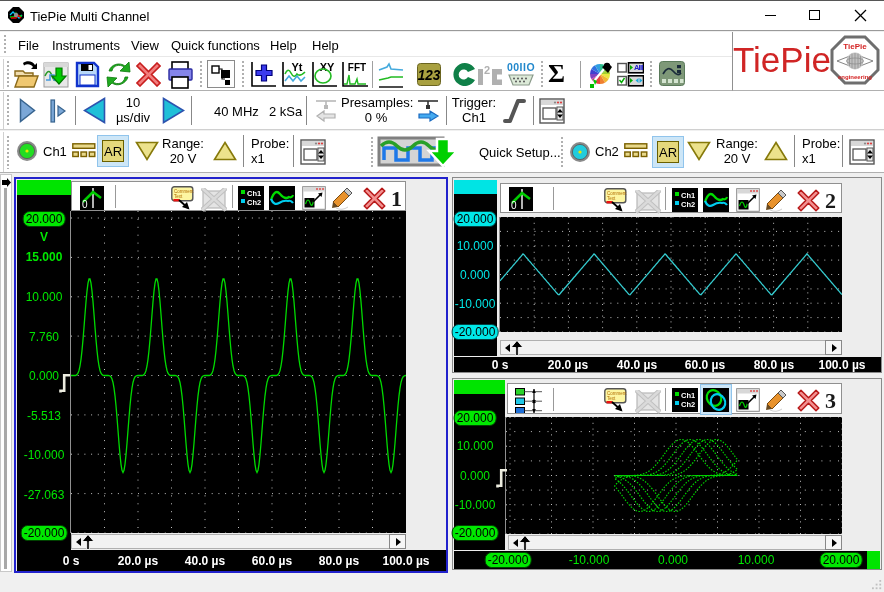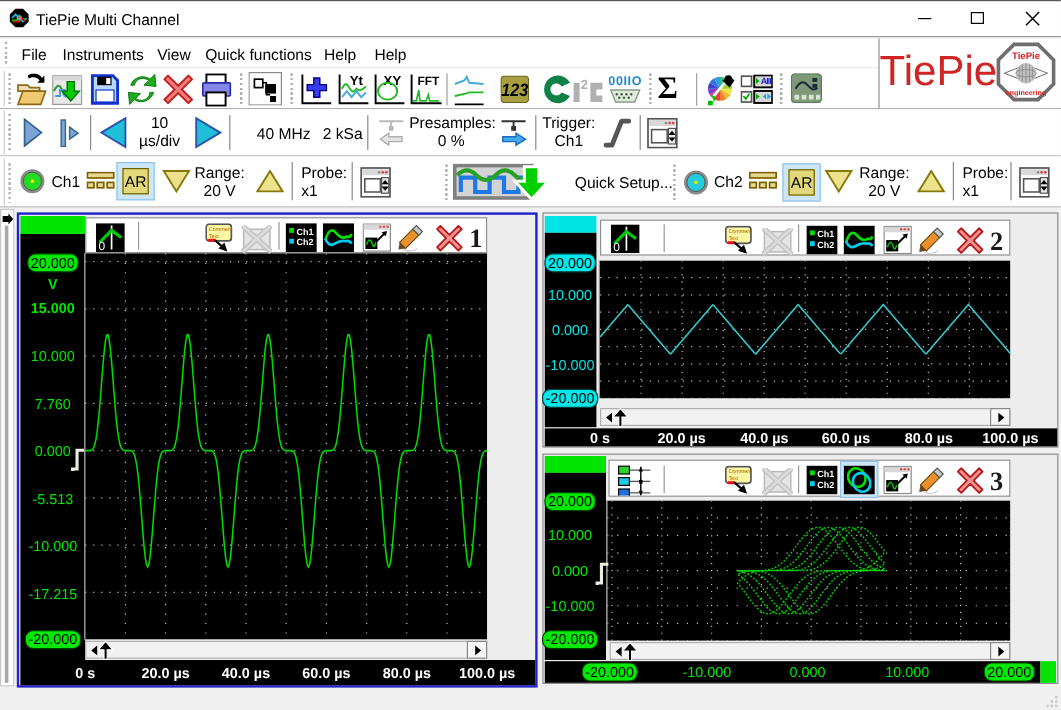--- a/index.html
+++ b/index.html
@@ -371,21 +371,21 @@
 </svg>
 <div class="abs" style="left:70px;top:211px;width:1px;height:322px;background:#909090;"></div>
 <div class="gbox" style="left:44px;top:219px;">20.000</div>
 <div class="glab" style="left:44px;top:237px;font-weight:bold;">V</div>
 <div class="glab" style="left:44px;top:257px;font-weight:bold;">15.000</div>
 <div class="glab" style="left:44px;top:297px;">10.000</div>
 <div class="glab" style="left:44px;top:336.5px;">7.760</div>
 <div class="glab" style="left:44px;top:376px;">0.000</div>
 <div class="glab" style="left:44px;top:415.5px;">-5.513</div>
 <div class="glab" style="left:44px;top:455px;">-10.000</div>
-<div class="glab" style="left:44px;top:494.5px;">-17.215</div>
+<div class="glab" style="left:44px;top:494.5px;">-27.063</div>
 <div class="gbox" style="left:44px;top:533px;">-20.000</div>
 <svg class="abs" style="left:59px;top:373px" width="12" height="21" viewBox="0 0 12 21">
 <path d="M11 2.2 H5.2 V17.8 H1.5 V19.5" fill="none" stroke="#ececdf" stroke-width="2.6"></path>
   </svg>
 <div class="abs" style="left:71px;top:534px;width:335px;height:15px;background:#f2f2f2;border:1px solid #b0b0b0;"></div>
 <svg class="abs" style="left:74px;top:537px" width="10" height="10" viewBox="0 0 10 10">
     <polygon points="7,1 2,5 7,9" fill="#000"></polygon>
   </svg>
 <svg class="abs" style="left:81px;top:534px" width="14" height="16" viewBox="0 0 14 16">
     <polygon points="7,0.5 13,7.5 8.3,7.5 8.3,15.5 5.7,15.5 5.7,7.5 1,7.5" fill="#000" stroke="#fff" stroke-width="0.9"></polygon>

